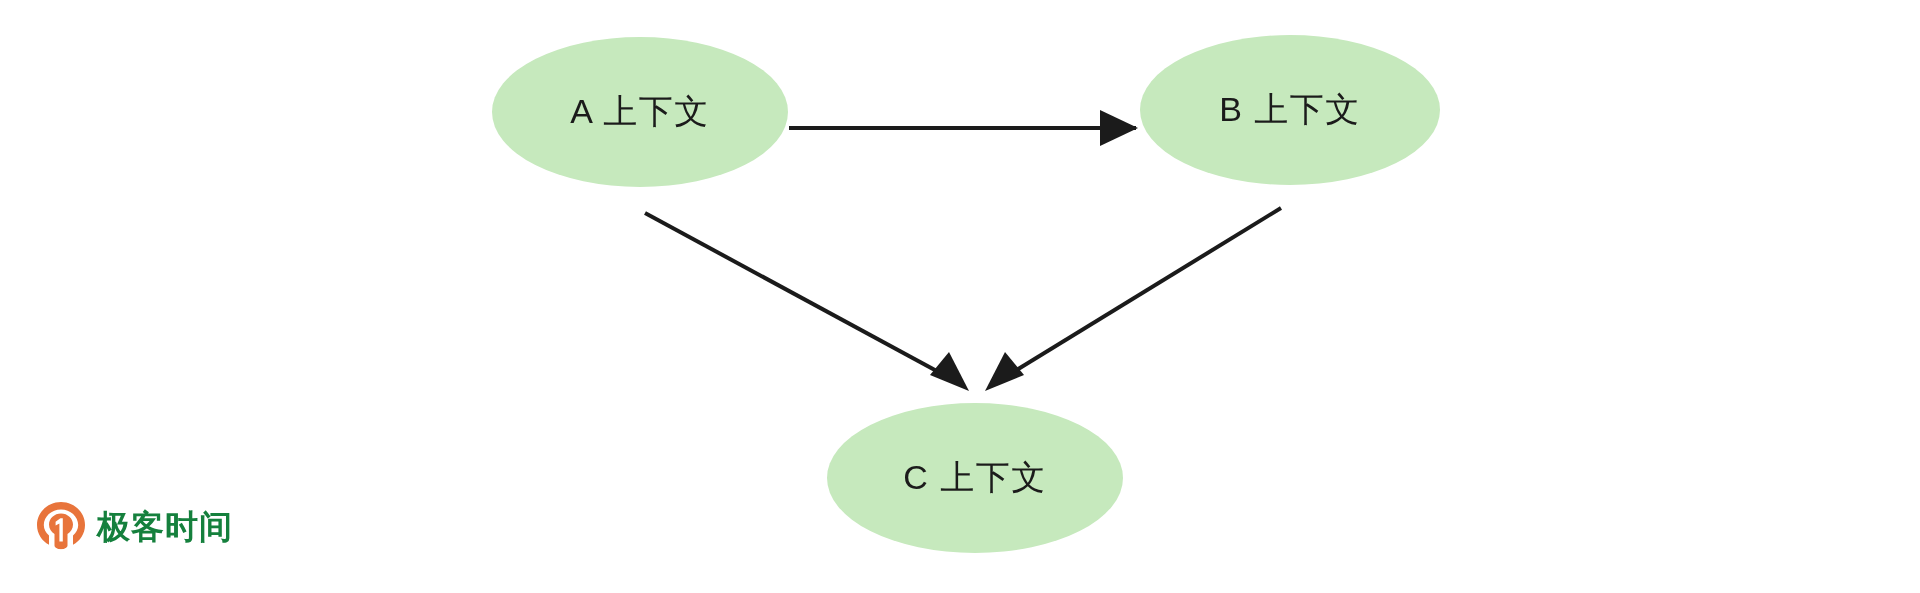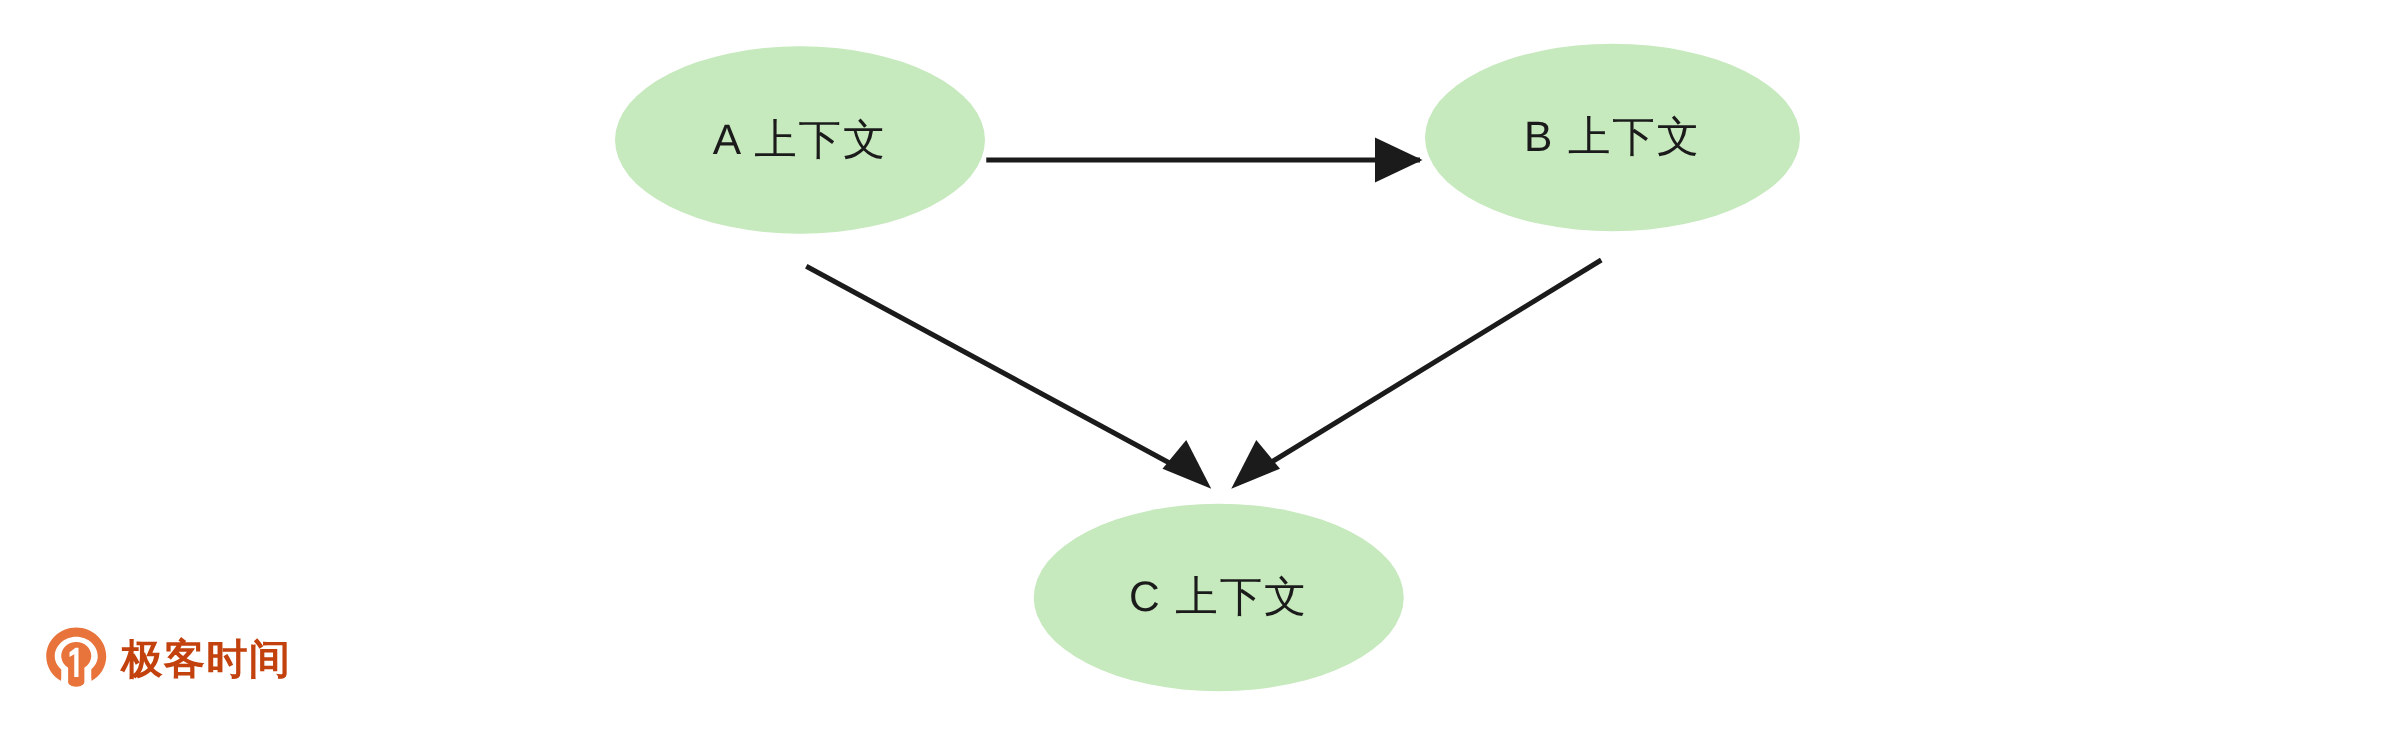--- a/index.html
+++ b/index.html
@@ -62,21 +62,21 @@
   #brand-mark {
     width: 50px;
     height: 52px;
     flex: 0 0 auto;
     display: block;
   }
   #brand-text {
     font-family: "Liberation Sans", "DejaVu Sans", sans-serif;
     font-size: 33px;
     font-weight: bold;
-    color: #c2410c;
+    color: #15803d;
     letter-spacing: 1px;
     line-height: 1;
     white-space: nowrap;
   }
 </style>
 </head>
 <body>
 
 <div id="canvas-root">
 

